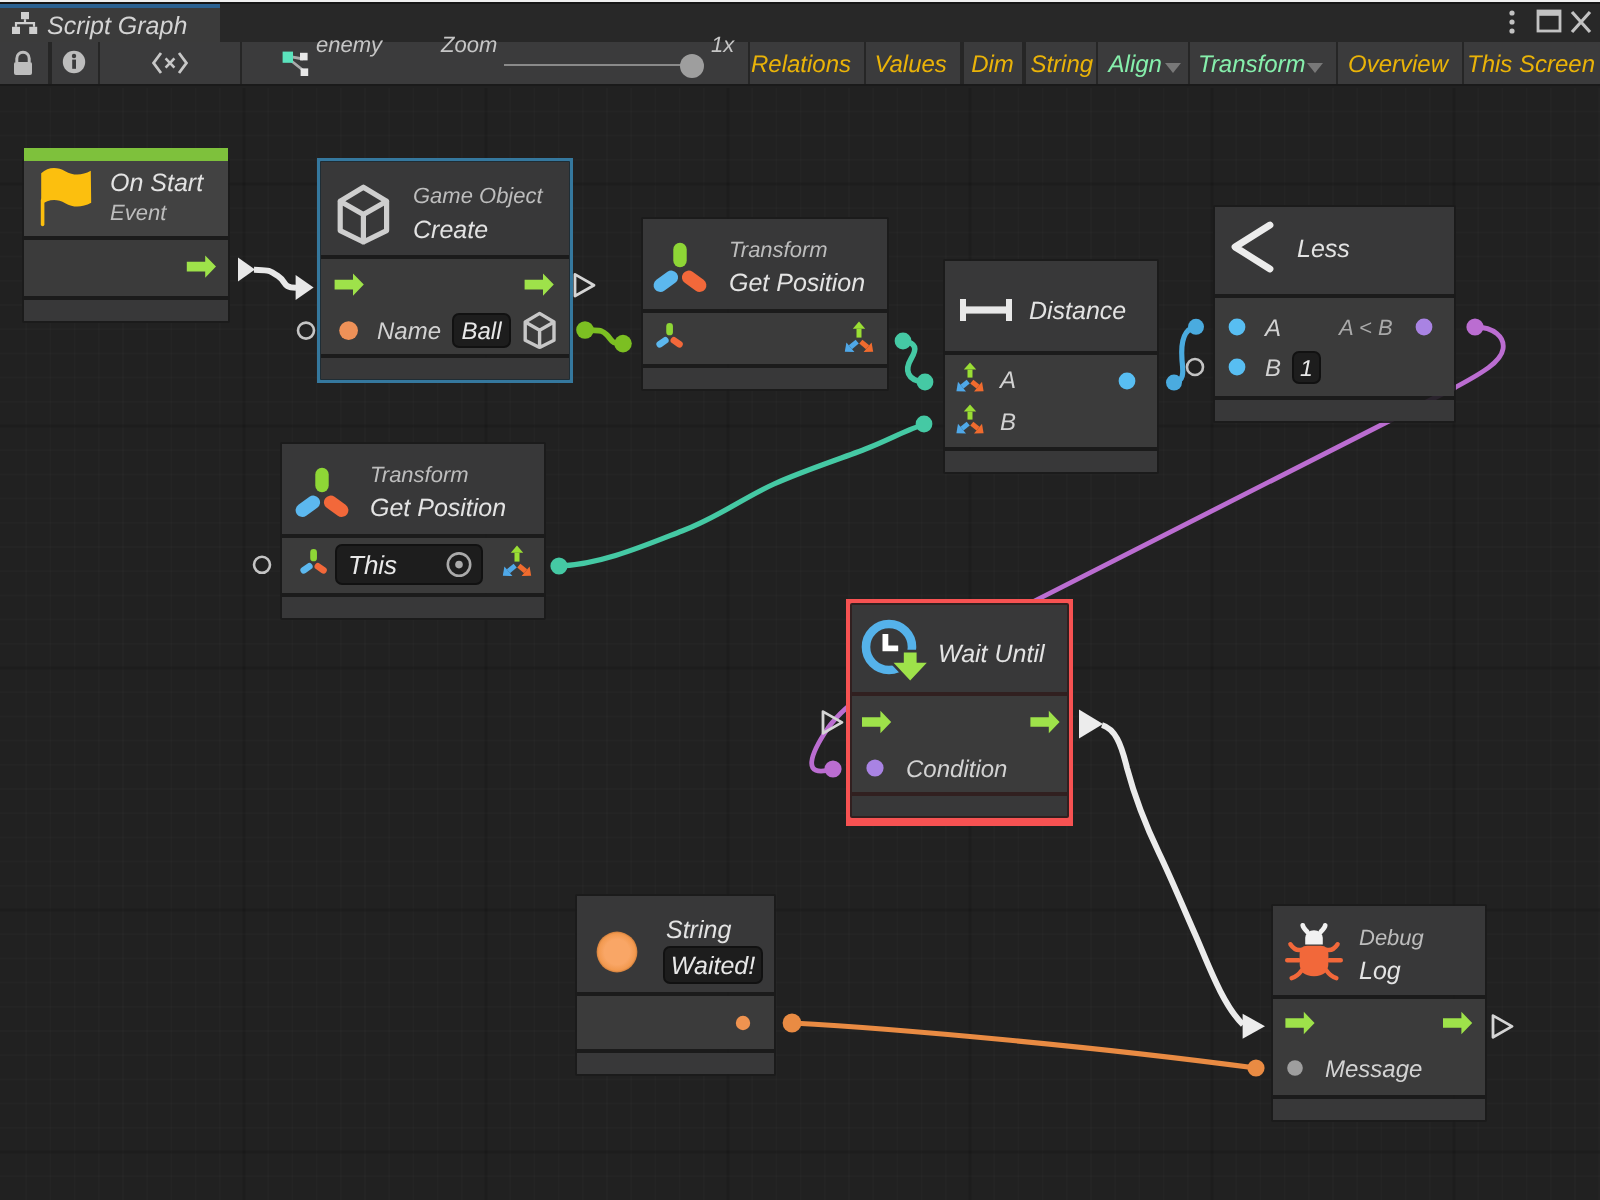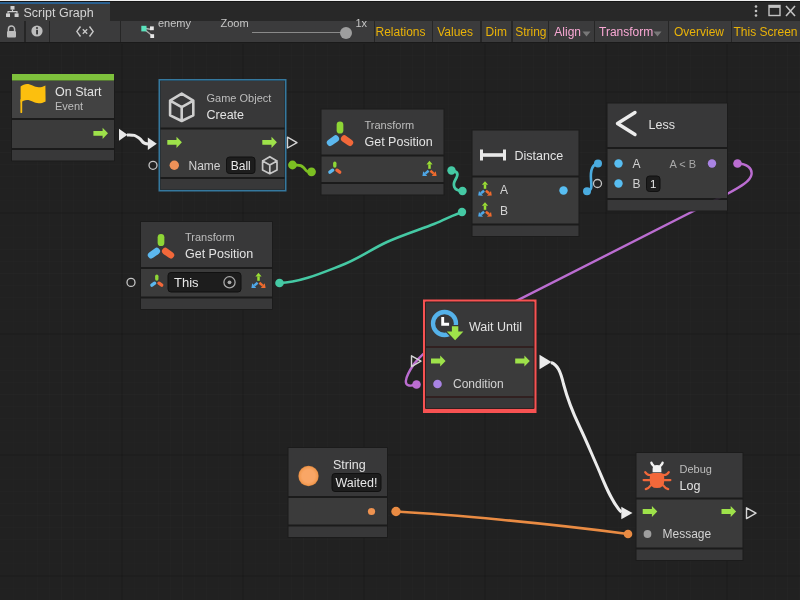--- a/index.html
+++ b/index.html
@@ -1,26 +1,26 @@
 <!DOCTYPE html>
 <html><head>
 <meta charset="utf-8">
 <style>
   html,body{margin:0;padding:0;width:800px;height:600px;overflow:hidden;background:#212121;
     font-family:"Liberation Sans",sans-serif;-webkit-font-smoothing:antialiased;}
-  #app{position:relative;width:800px;height:600px;}
+  #app{position:relative;width:800px;height:600px;font-style:italic;}
   .abs{position:absolute;}
   
   #titlebar{left:0;top:0;width:800px;height:21px;background:#282828;}
   #tab{left:0;top:2px;width:110px;height:19px;background:#3b3b3b;border-top:2.5px solid #2b6191;box-sizing:border-box;}
   #tabtext{left:23.5px;top:5.5px;font-size:12.5px;color:#d4d4d4;}
   #toolbar{left:0;top:21px;width:800px;height:22px;background:#3b3b3c;border-bottom:1px solid #1a1a1a;box-sizing:border-box;}
   .tbtxt{top:25px;font-size:12px;color:#eab308;white-space:nowrap;}
   .tbsm{top:17px;font-size:11px;color:#c6c6c6;white-space:nowrap;position:absolute;}
-  .tbdis{color:#f9a8d4;}
+  .tbdis{color:#86efac;}
   .vsep{top:21px;width:1.5px;height:21px;background:#262626;}
   
   #canvas{left:0;top:43px;width:800px;height:557px;background:#212121;}
   #gfx{left:0;top:0;}
 </style>
 </head>
 <body>
 <div id="app">
 
   <div class="abs" id="titlebar"></div>

